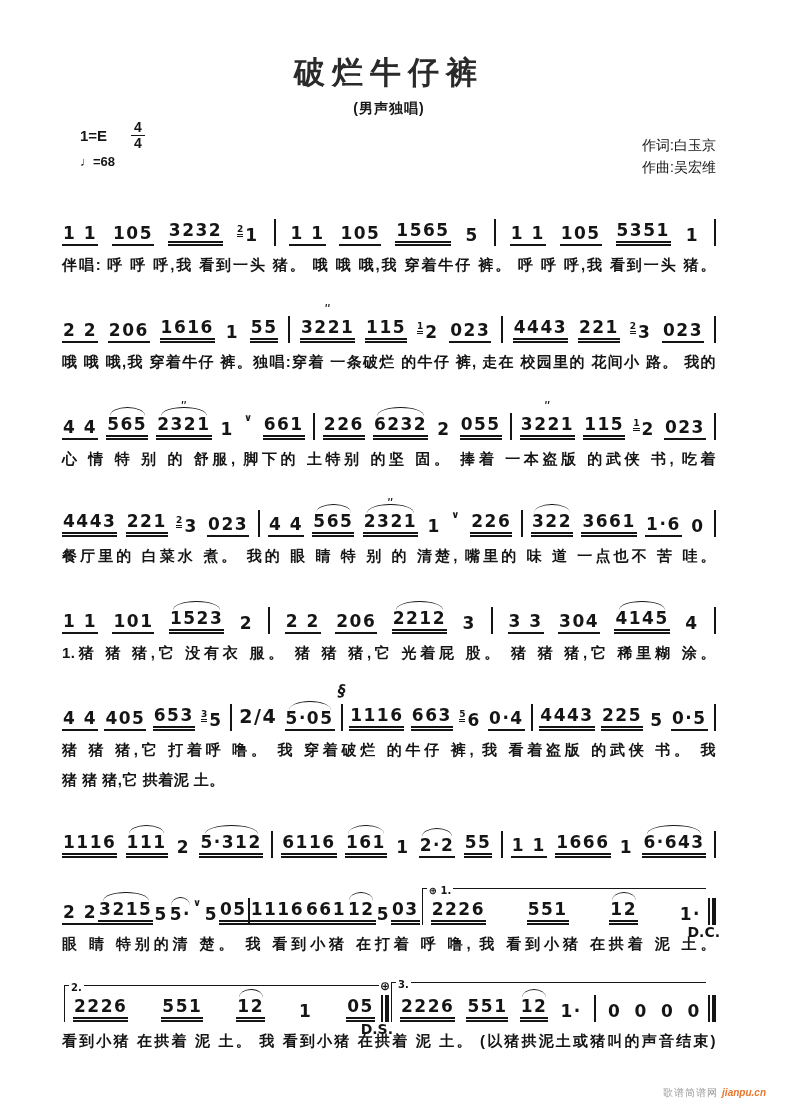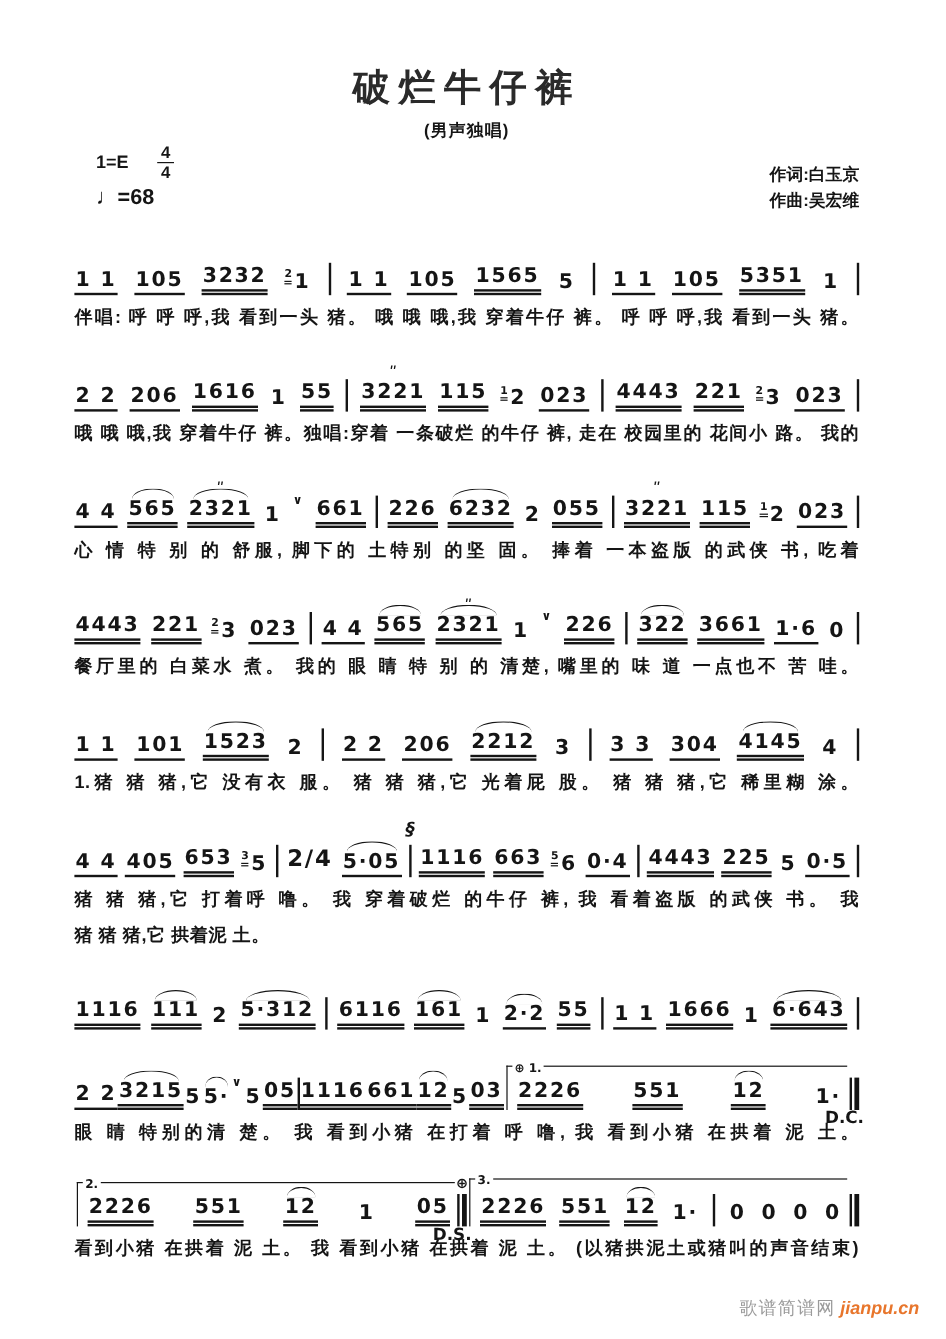--- a/index.html
+++ b/index.html
@@ -13,22 +13,22 @@
   .title{
     text-align:center;font-family:"Liberation Serif","DejaVu Serif",serif;
     font-size:31px;letter-spacing:7px;color:#2a2a2a;font-weight:600;
   }
   .subtitle{text-align:center;font-size:14px;font-weight:600;margin-top:6px;letter-spacing:1px;}
   .meta{display:flex;justify-content:space-between;align-items:flex-start;margin-top:2px;height:62px;}
   .keyblock{font-size:15px;font-weight:600;padding-left:18px;}
   .keyrow{display:flex;align-items:center;gap:24px;}
   .frac{display:inline-flex;flex-direction:column;align-items:center;line-height:1.05;font-size:14px;}
   .frac .top{border-bottom:1.5px solid #151515;padding:0 3px;}
-  .tempo{font-size:18px;margin-top:4px;}
-  .credits{text-align:right;font-size:14px;font-weight:700;line-height:1.6;padding-top:14px;}
+  .tempo{font-size:13px;margin-top:4px;}
+  .credits{text-align:right;font-size:14px;font-weight:400;line-height:1.6;padding-top:14px;}
   
   #systems{margin-top:10px;}
   .system{margin-bottom:13px;}
   .notes{
     display:flex;align-items:flex-end;justify-content:space-between;
     font-family:"DejaVu Sans",sans-serif;font-weight:700;font-size:17px;
     padding-top:14px;min-height:40px;
   }
   .grp{position:relative;display:inline-flex;align-items:flex-end;white-space:pre;}
   .num{display:inline-block;letter-spacing:1.5px;padding:0 1px 1px 1px;line-height:1.05;}
@@ -56,21 +56,21 @@
     position:relative;display:inline-flex;align-items:flex-end;justify-content:space-between;
     flex:1;border-top:1.5px solid #151515;border-left:1.5px solid #151515;
     padding:12px 4px 0 8px;margin:0 2px;
   }
   .vlabel{position:absolute;top:-3px;left:4px;font-size:10px;font-weight:700;line-height:1;background:#fff;padding:0 2px;}
   .lyric{
     font-size:15px;font-weight:600;letter-spacing:0.5px;line-height:23px;
     text-align:justify;text-align-last:justify;margin-top:7px;white-space:pre-wrap;
   }
   .lyric.short{text-align:left;text-align-last:left;}
-  .watermark{position:absolute;right:22px;bottom:16px;font-size:15px;}
+  .watermark{position:absolute;right:22px;bottom:16px;font-size:10px;}
   .wm-site{color:#9b9b9b;letter-spacing:1px;}
   .wm-url{color:#e8762c;font-weight:600;font-style:italic;margin-left:4px;}
 </style>
 </head>
 <body>
 
 <div class="sheet">
   <div class="title">破烂牛仔裤</div>
   <div class="subtitle">(男声独唱)</div>
 

